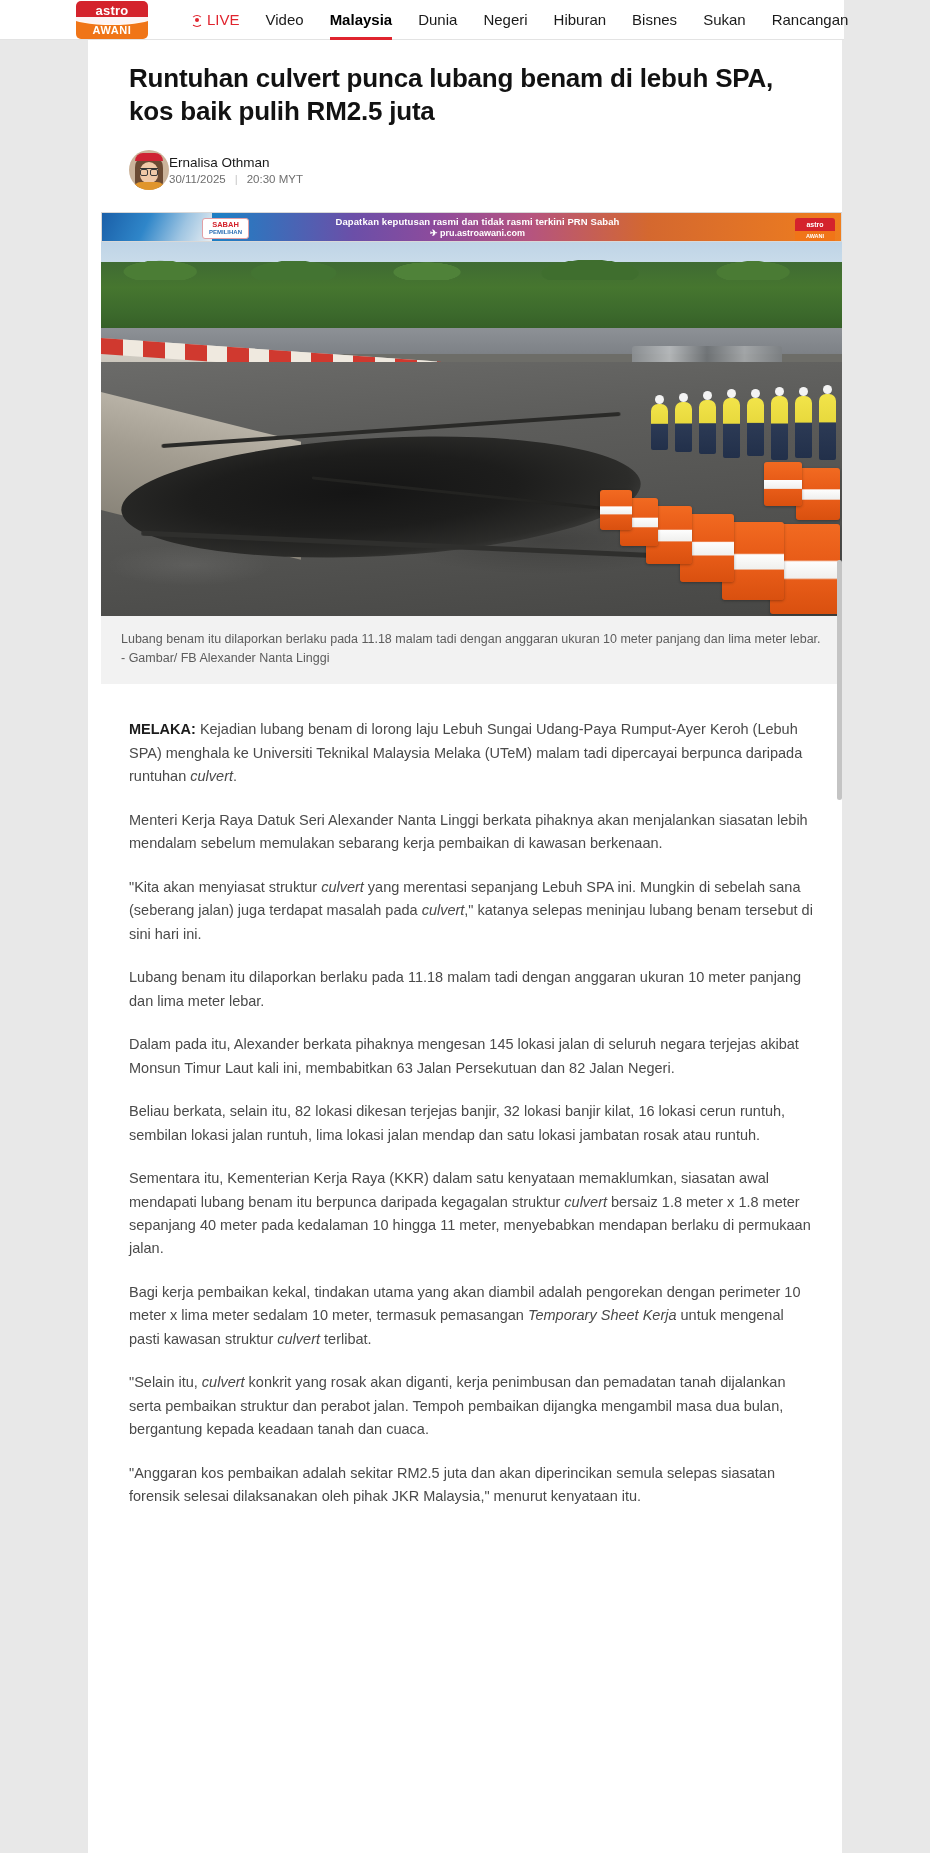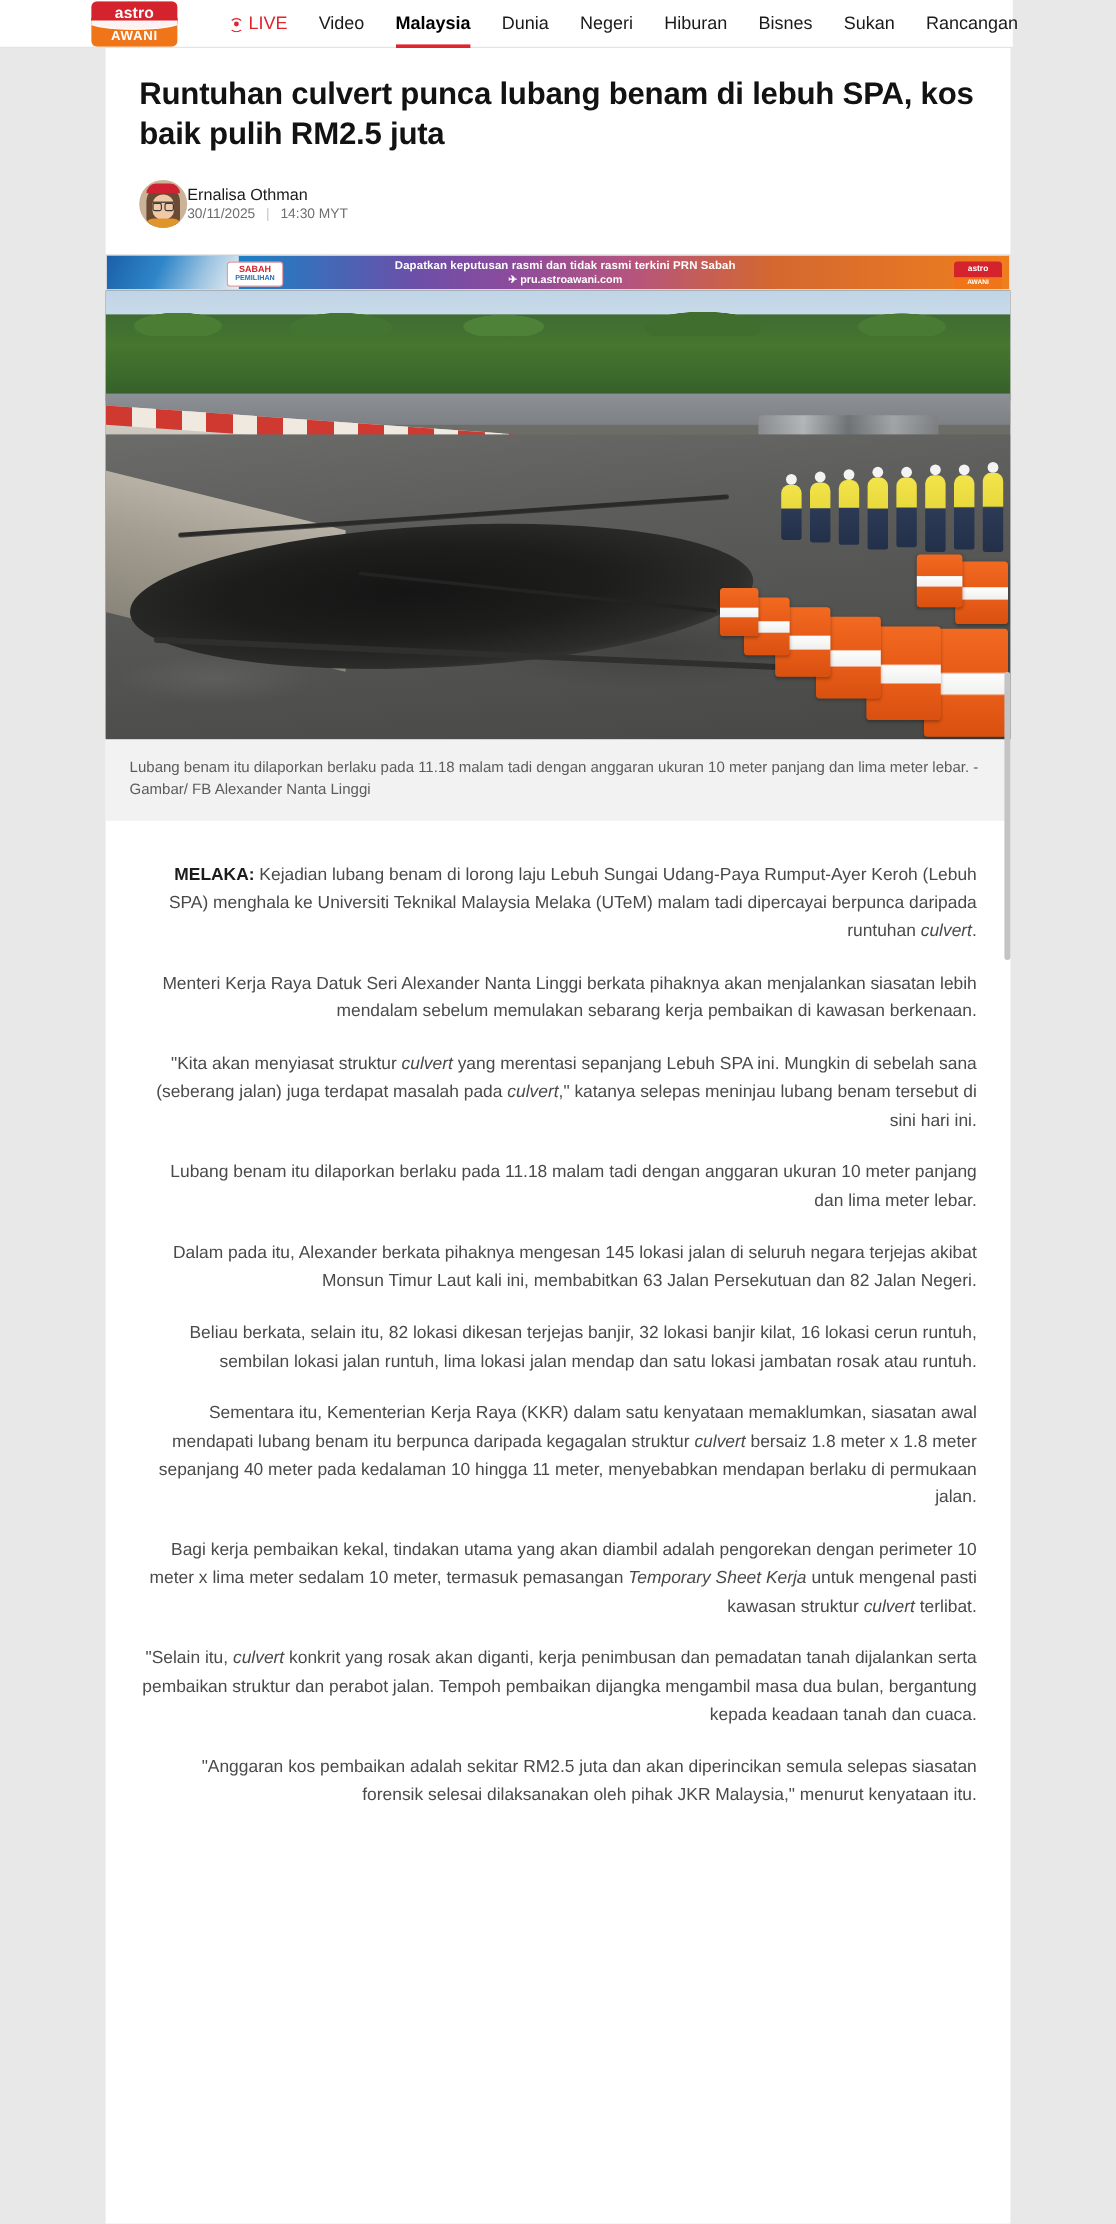--- a/index.html
+++ b/index.html
@@ -91,21 +91,21 @@
     border: 1.5px solid #e0242e; border-left-color: transparent; border-right-color: transparent;
   }
   .live-text { font-size: 15px; color: #e0242e; }
 
   
   .article {
     background: #ffffff;
     margin: 0 88px 16px 88px;
     width: 754px;
     min-height: 1813px;
-    padding: 22px 0 0 0;
+    padding: 22px 0 0 13px;
   }
   .inner { padding: 0 28px; }
 
   h1.headline {
     font-size: 26px;
     line-height: 1.26;
     font-weight: bold;
     color: #121212;
     letter-spacing: -0.2px;
     margin-bottom: 22px;
@@ -254,21 +254,21 @@
     color: #5c5c5c;
   }
 
   
   .body-wrap { padding: 34px 28px 30px 28px; }
   p.para {
     font-size: 14.5px;
     line-height: 1.62;
     color: #4a4a4a;
     margin-bottom: 20px;
-    text-align: right;
+    text-align: left;
   }
   p.para b { color: #1c1c1c; font-weight: bold; }
   p.para i { font-style: italic; }
   .scroll-hint {
     position:absolute; right: 2px; top: 560px; width: 5px; height: 240px;
     background: #c4c4c4; border-radius: 3px;
   }
 </style>
 </head>
 <body>
@@ -310,21 +310,21 @@
           <div class="av-band"></div>
           <div class="av-face"></div>
           <div class="av-glass"></div>
           <div class="av-body"></div>
         </div>
         <div class="byline-txt">
           <div class="author-name">Ernalisa Othman</div>
           <div class="meta-row">
             <span>30/11/2025</span>
             <span class="meta-sep">|</span>
-            <span>14:30 MYT</span>
+            <span>20:30 MYT</span>
           </div>
         </div>
       </div>
     </div>
 
     <div class="ad-banner">
       <div class="ad-flag"></div>
       <div class="ad-pill">
         <span>SABAH</span>
         <small>PEMILIHAN</small>

